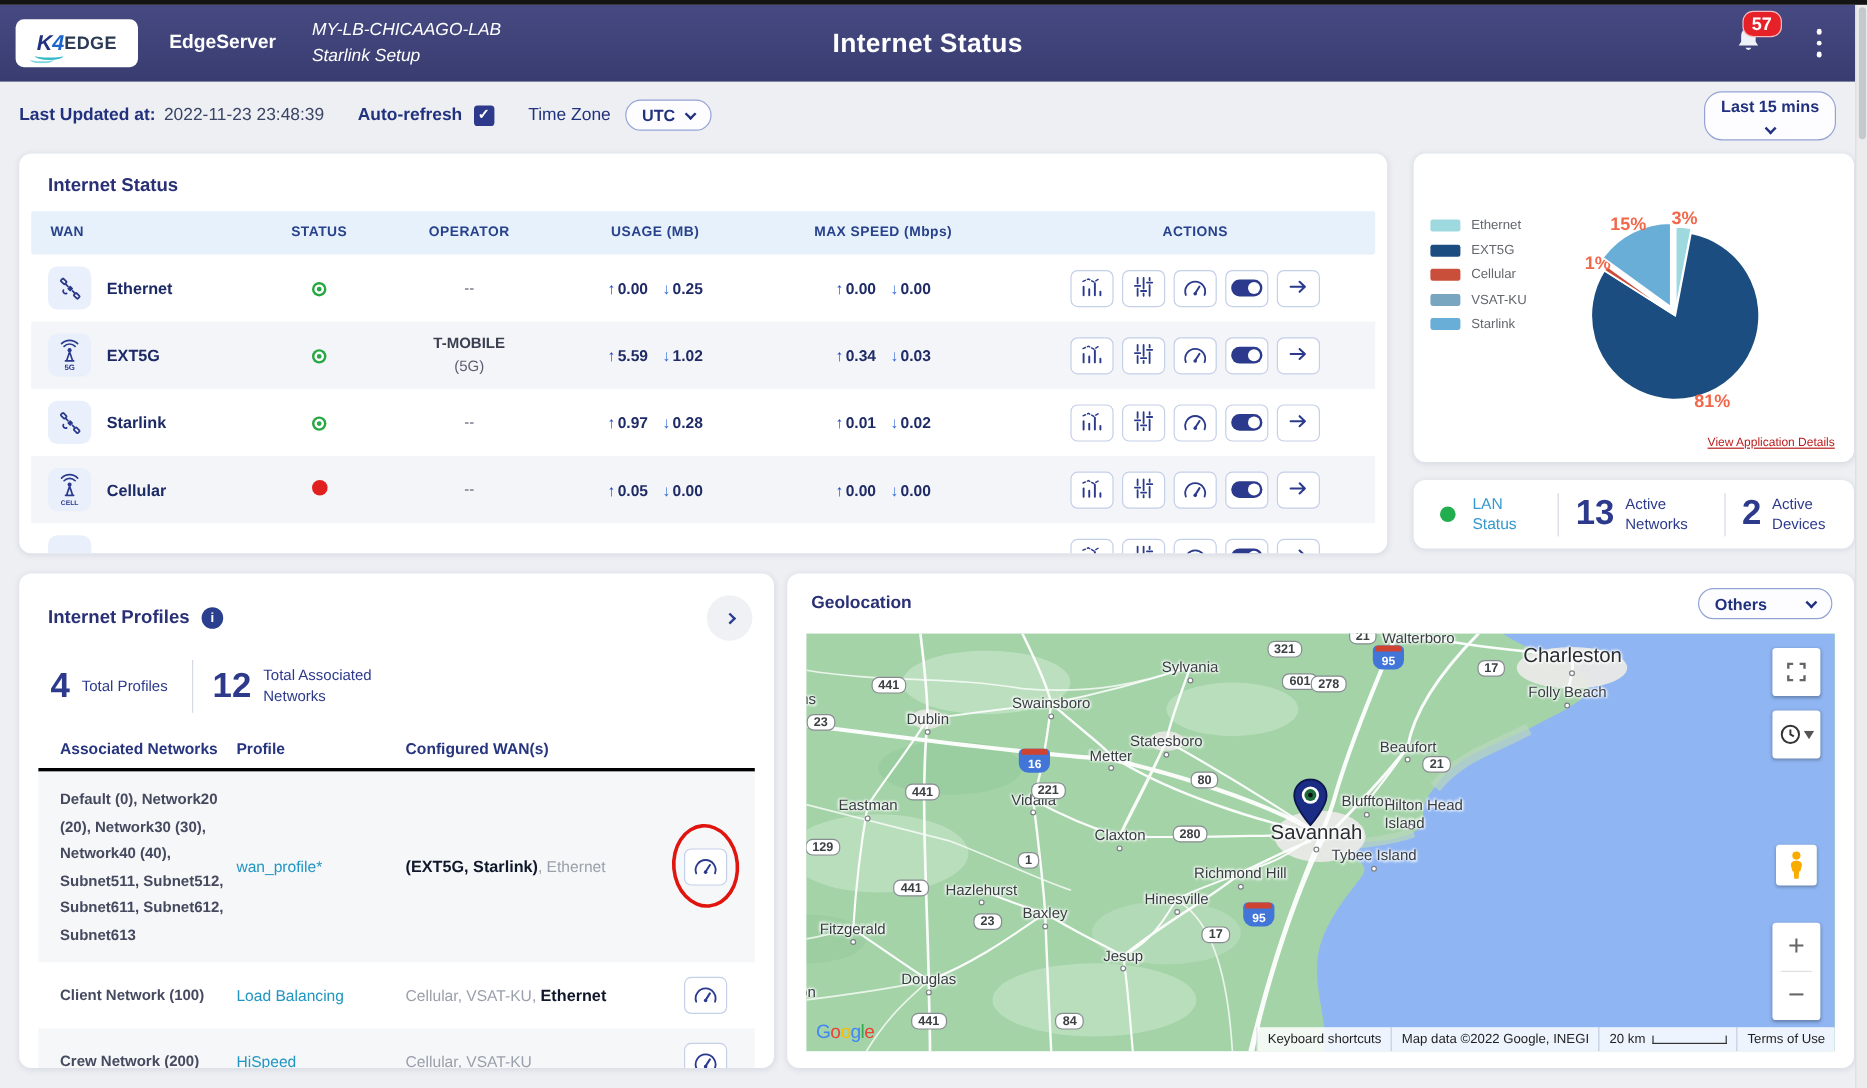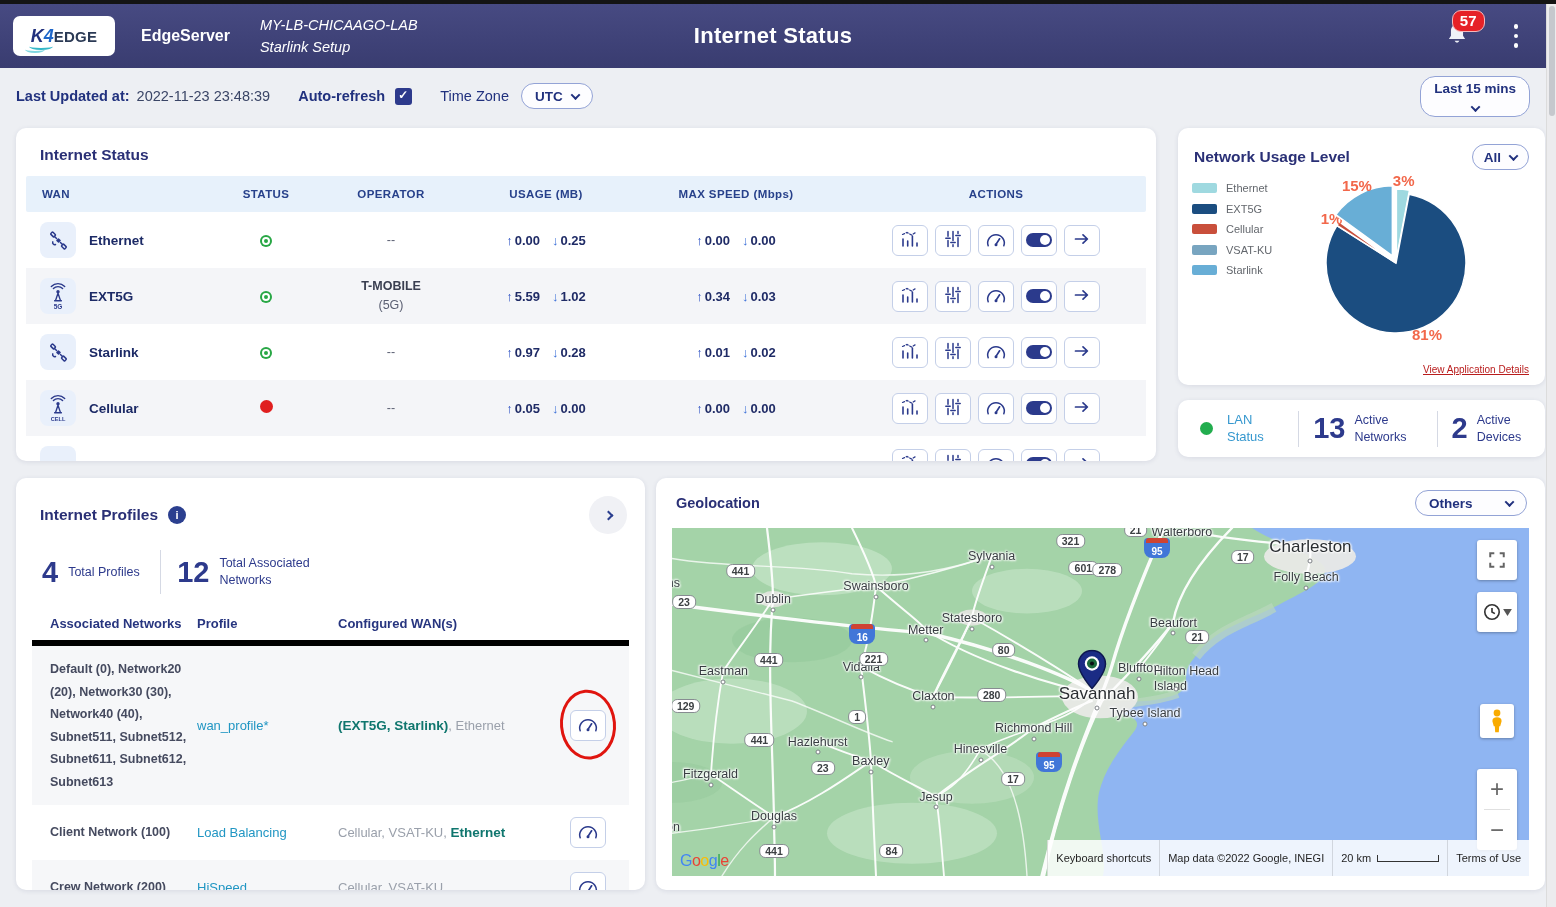--- a/index.html
+++ b/index.html
@@ -101,30 +101,30 @@
   .info-dot::after { content:"i"; }
   .prof-expand { margin-left:auto; width:38px; height:38px; border-radius:50%; background:#f0f1f5;
     display:flex; align-items:center; justify-content:center; cursor:pointer; }
   .prof-expand .chev { transform:rotate(-45deg); border-color:#2b3f8f; }
   .prof-stats { display:flex; align-items:center; margin:16px 0 0 26px; }
   .ps-num { font-size:29px; font-weight:700; color:#2d3a8c; margin-right:10px; }
   .ps-lab { font-size:12.5px; color:#2d3a8c; line-height:1.35; width:92px; }
   .ps-lab.w2 { width:118px; }
   .ps-div { width:1px; height:44px; background:#d5d9e4; margin:0 16px 0 0; }
   .prof-cols { display:grid; grid-template-columns:165px 125px 225px 1fr; margin:22px 16px 0 16px;
-    padding-bottom:9px; border-bottom:6px solid #000000; color:#27357f; font-weight:700; font-size:13px; }
+    padding-bottom:9px; border-bottom:3px solid #000000; color:#27357f; font-weight:700; font-size:13px; }
   .prof-cols .h0 { padding-left:18px; } .prof-cols .h2 { padding-left:16px; }
   .prof-row { display:grid; grid-template-columns:165px 125px 225px 1fr; margin:0 16px;
     align-items:center; font-size:13px; padding:12px 0; }
   .prof-row:nth-child(odd) { background:#f6f7f9; }
   .pr-nets { padding-left:18px; padding-right:6px; color:#454a5f; font-weight:600;
     font-size:12.5px; line-height:1.8; }
   .pr-link { color:#2196c3; cursor:pointer; }
   .pr-wans { padding-left:16px; color:#9aa0ab; font-size:13px; }
-  .pr-wans b { color:#0f766e; font-size:13.5px; }
+  .pr-wans b { color:#0f172a; font-size:13.5px; }
   .pr-act { position:relative; display:flex; justify-content:center; }
   .ann-circle { position:absolute; width:56px; height:70px; border:3px solid #e0150f; border-radius:50%;
     left:50%; top:50%; transform:translate(-50%,-52%) rotate(-5deg); pointer-events:none; }
   
   .card-geo { left:656px; top:478px; width:889px; height:412px; }
   .geo-head { display:flex; align-items:center; justify-content:space-between; height:50px; padding:0 18px 0 20px; }
   .geo-head h2 { font-size:14.5px; }
   .geo-head .pill { width:112px; justify-content:space-between; }
   .map { position:absolute; left:16px; right:16px; top:50px; bottom:14px; overflow:hidden; background:#a4d3a8; }
   .map-svg { position:absolute; inset:0; width:100%; height:100%; }
@@ -145,21 +145,21 @@
   .map-ctl { position:absolute; background:#fff; border-radius:3px; box-shadow:0 1px 3px rgba(0,0,0,.3);
     display:flex; align-items:center; justify-content:center; cursor:pointer; }
   .ctl-fs { top:12px; right:12px; width:40px; height:40px; }
   .ctl-clock { top:64px; right:12px; width:40px; height:40px; gap:2px; }
   .ctl-peg { top:176px; right:15px; width:34px; height:34px; }
   .ctl-zoom { bottom:26px; right:12px; width:40px; height:81px; flex-direction:column; }
   .zbtn { width:100%; height:40px; display:flex; align-items:center; justify-content:center;
     font-size:24px; color:#666; font-weight:400; cursor:pointer; }
   .zdiv { width:26px; height:1px; background:#e0e0e0; }
   .google-logo { position:absolute; left:8px; bottom:6px; font-size:16px; font-weight:500; letter-spacing:-.5px; }
-  .attrib { position:absolute; right:0; bottom:0; height:36px; display:flex; align-items:center;
+  .attrib { position:absolute; right:0; bottom:0; height:20px; display:flex; align-items:center;
     font-size:11px; color:#1f1f1f; }
   .attrib > div { background:rgba(255,255,255,.85); height:100%; display:flex; align-items:center;
     padding:0 8px; border-left:1px solid rgba(0,0,0,.12); }
   .scalebar { width:62px; height:7px; border:1.5px solid #333; border-top:none; margin-left:6px; }
   .page-scrollbar { position:absolute; right:0; top:4px; bottom:0; width:10px; background:#ececee;
     border-left:1px solid #dcdcdc; z-index:55; }
   .page-thumb { position:absolute; top:2px; left:1.5px; width:6px; height:110px; background:#c5c8cd; border-radius:3px; }
 </style>
 </head>
 <body>
@@ -506,27 +506,20 @@
               <span><svg width="18" height="14" viewBox="0 0 18 14">
                   <path d="M2.5 7h11.5M10 2.8L14.4 7 10 11.2" fill="none" stroke="#2b3a8c" stroke-width="1.7" stroke-linecap="round" stroke-linejoin="round"></path>
                 </svg></span>
             </span>
           </div>
         </div>
       </div>
   </section>
 
   <section class="card card-usage">
-    <div class="usage-head">
-      <h2>Network Usage Level</h2>
-      <span class="pill">
-        <span>All</span>
-        <i class="chev"></i>
-      </span>
-    </div>
     <div class="legend" id="usage-legend">
         <div class="lg-item">
           <span class="lg-sw" style="background:#9fd9e0"></span>
           <span class="lg-tx">Ethernet</span>
         </div>
         <div class="lg-item">
           <span class="lg-sw" style="background:#1b4d80"></span>
           <span class="lg-tx">EXT5G</span>
         </div>
         <div class="lg-item">

